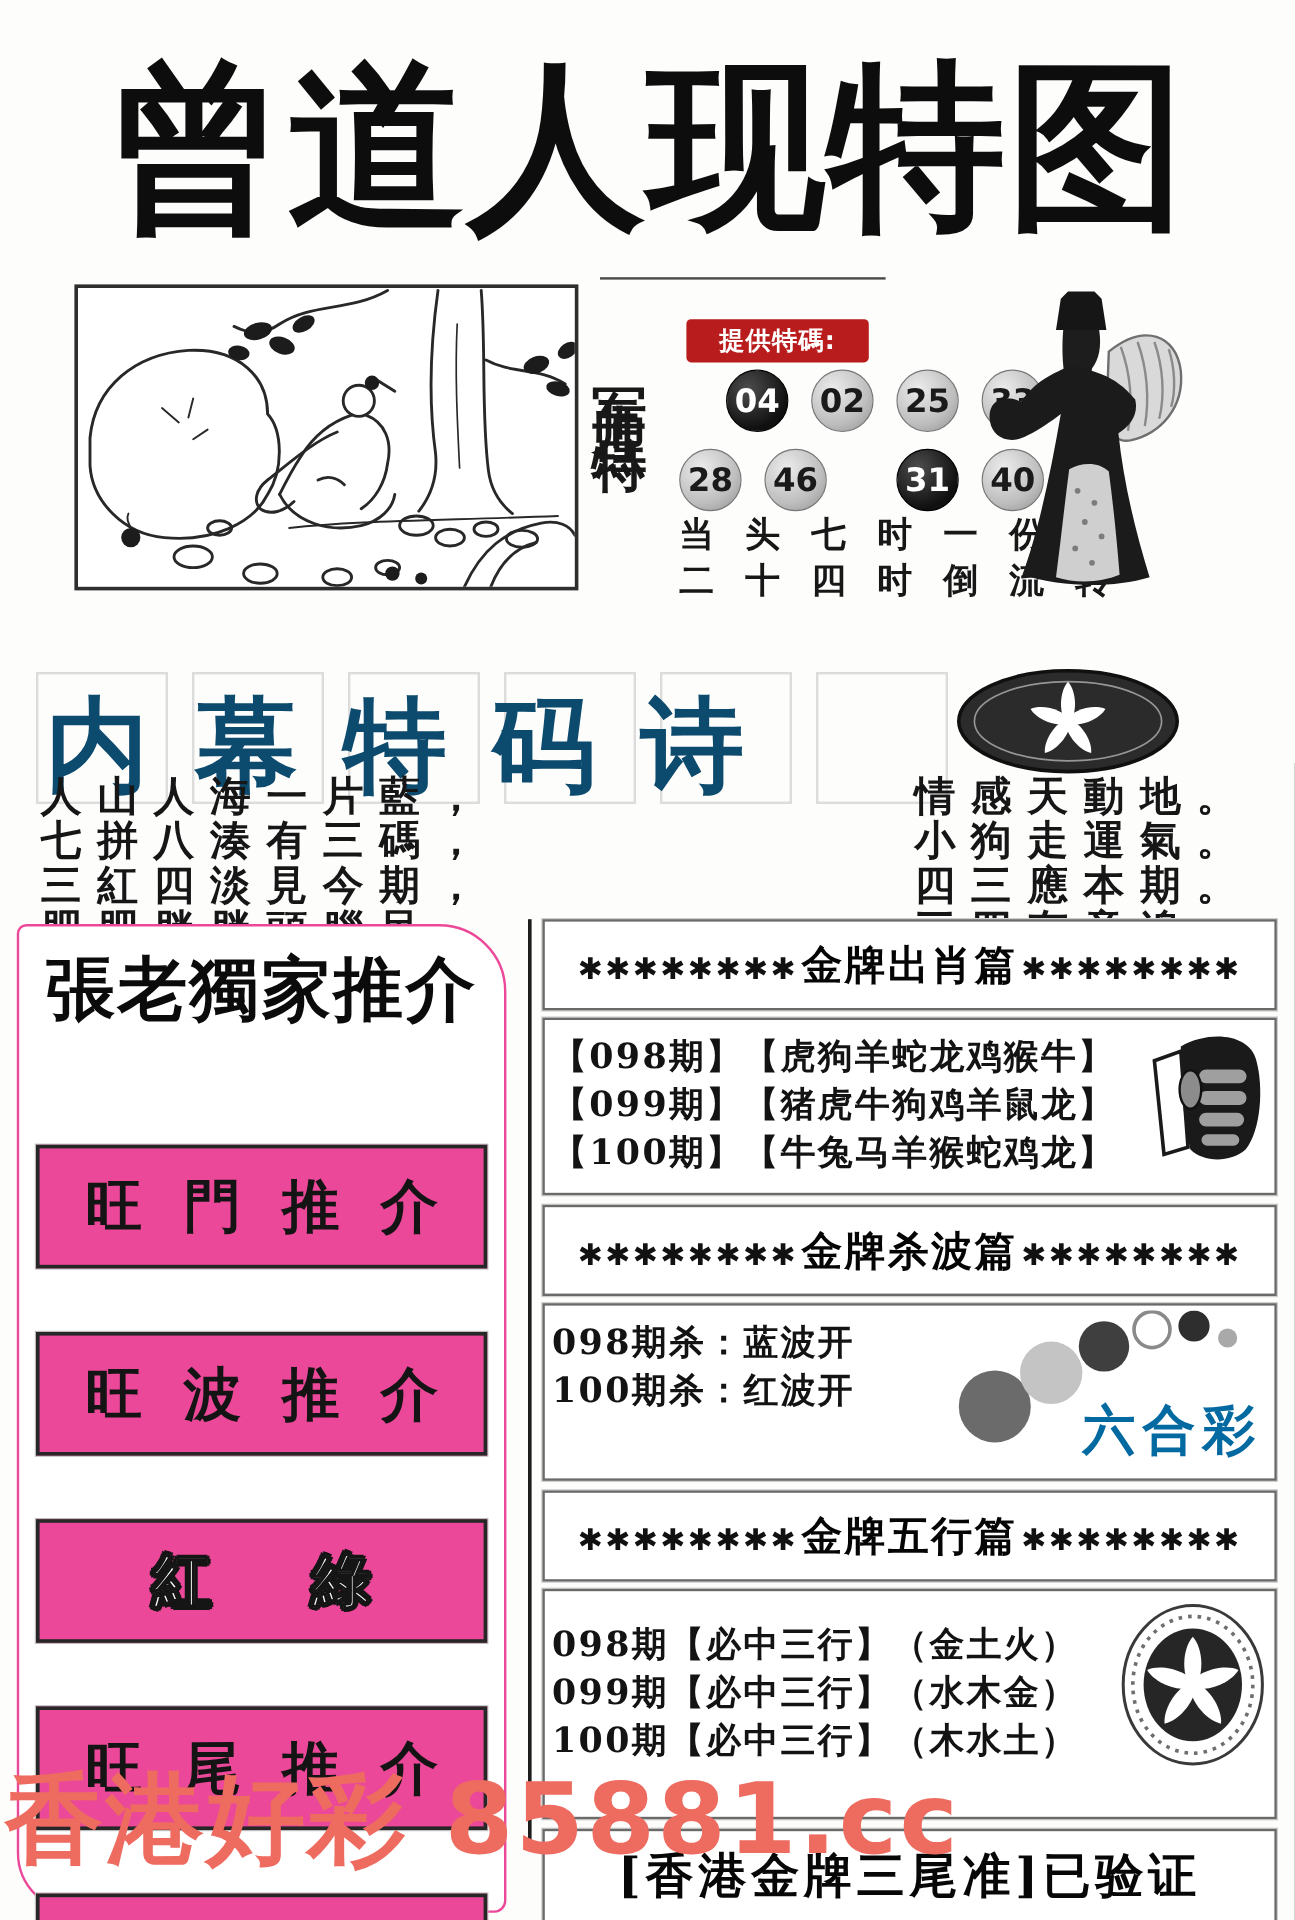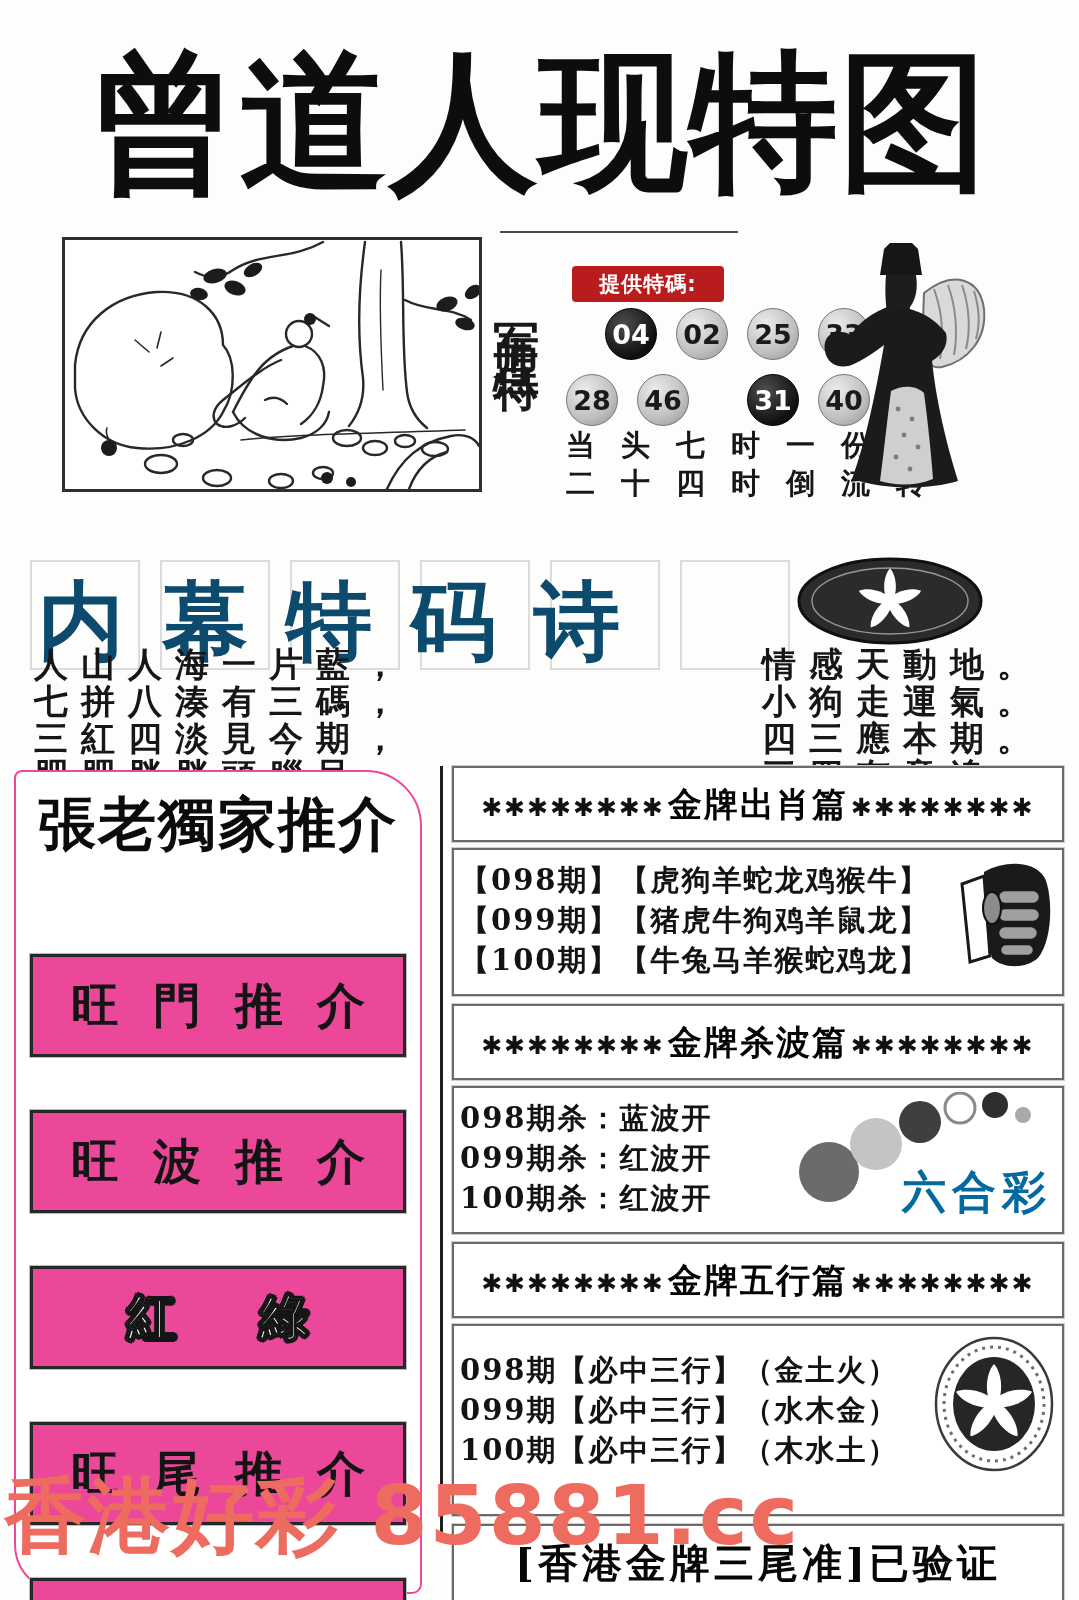--- a/index.html
+++ b/index.html
@@ -261,21 +261,20 @@
         </g>
         <ellipse cx="38" cy="54" rx="9" ry="16" fill="#8c8c8c" stroke="#111" stroke-width="2"></ellipse>
       </svg>
     </div>
 
     <div class="sec-header">
       <span class="stars">✱✱✱✱✱✱✱✱</span><span class="sec-title">金牌杀波篇</span><span class="stars">✱✱✱✱✱✱✱✱</span>
     </div>
     <div class="sec-body" style="height:126px;">
       <div class="sec-row">098期杀：蓝波开</div>
-      <div class="sec-row">099期杀：红波开</div>
       <div class="sec-row">100期杀：红波开</div>
       <svg class="circles" viewBox="0 0 244 112">
         <circle cx="35" cy="80" r="30" fill="#6b6b6b"></circle>
         <circle cx="82" cy="52" r="26" fill="#c4c4c4"></circle>
         <circle cx="126" cy="30" r="21" fill="#3f3f3f"></circle>
         <circle cx="166" cy="16" r="15" fill="#fff" stroke="#8a8a8a" stroke-width="3"></circle>
         <circle cx="201" cy="13" r="13" fill="#2e2e2e"></circle>
         <circle cx="229" cy="23" r="8" fill="#a9a9a9"></circle>
       </svg>
       <div class="brand">六合彩</div>

